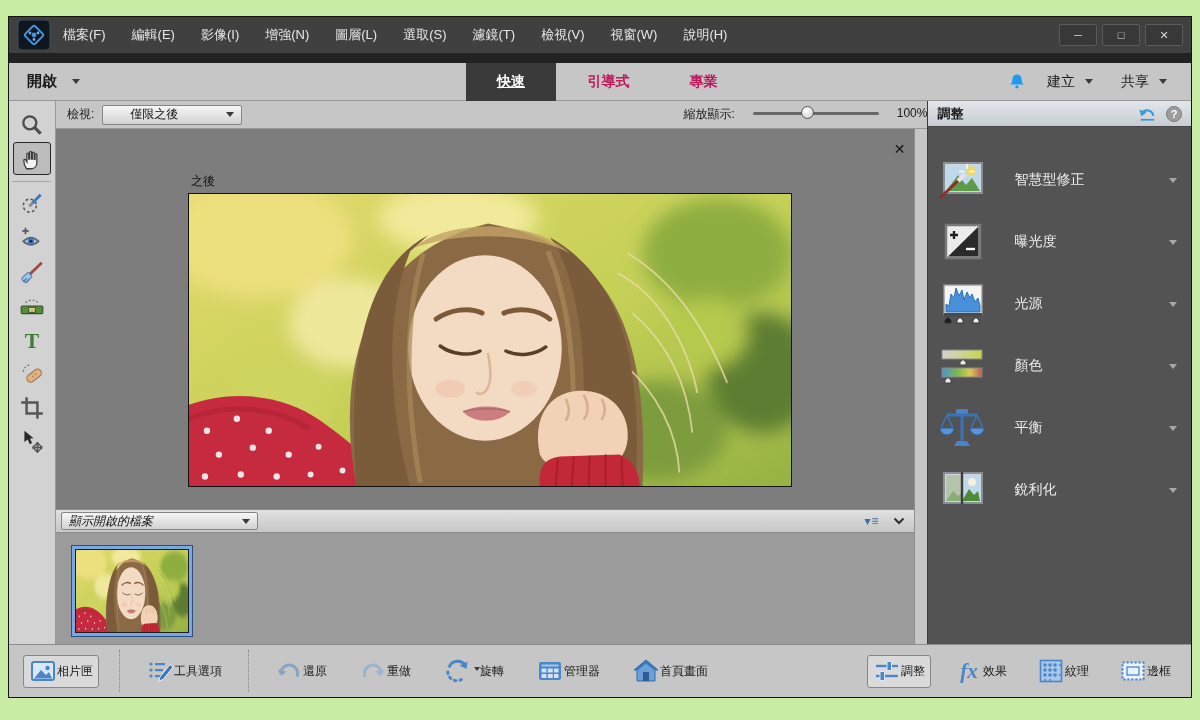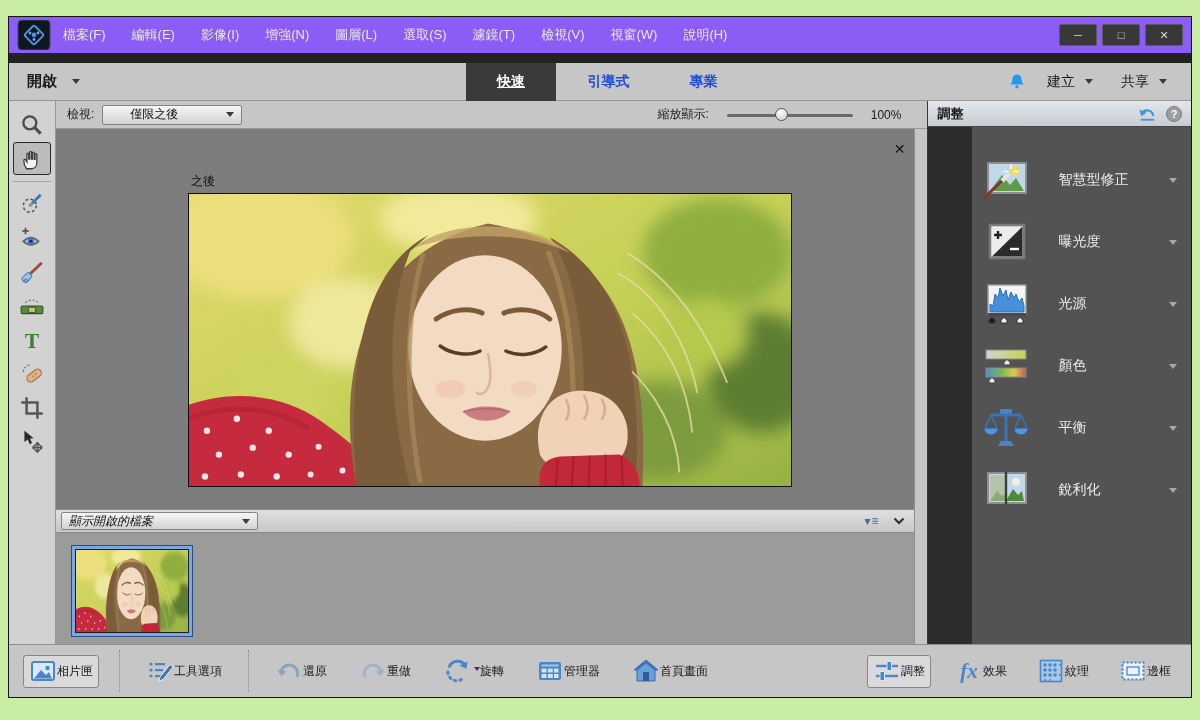--- a/index.html
+++ b/index.html
@@ -1,54 +1,54 @@
 <!DOCTYPE html>
 <html><head>
 <meta charset="utf-8">
 <style>
   * { margin:0; padding:0; box-sizing:border-box; }
   html,body { width:1200px; height:720px; font-family:"Liberation Sans","DejaVu Sans",sans-serif; overflow:hidden; }
   .desktop { position:relative; width:1200px; height:720px; background:#c9eda4; }
   .window { position:absolute; left:8px; top:16px; width:1184px; height:682px; background:#2c2c2c; border:1px solid #141414; display:flex; flex-direction:column; }
 
   
-  .menubar { height:36px; background:#8b5cf6; display:flex; align-items:center; color:#e8e8e8; position:relative; }
+  .menubar { height:36px; background:#404040; display:flex; align-items:center; color:#e8e8e8; position:relative; }
   .app-logo { width:34px; height:30px; margin:0 12px 0 8px; }
   .menus { display:flex; gap:26px; font-size:13px; }
   .menu-item { cursor:default; white-space:nowrap; }
   .win-controls { position:absolute; right:8px; top:7px; display:flex; gap:5px; }
   .win-btn { width:38px; height:22px; background:#383838; border:1px solid #5a5a5a; border-radius:2px; display:flex; align-items:center; justify-content:center; font-size:11px; font-weight:bold; color:#d8d8d8; }
   .chrome-gap { height:10px; background:#222; }
 
   
   .modebar { height:38px; background:#c6c6c6; position:relative; display:flex; align-items:center; border-bottom:1px solid #979797; }
   .open-btn { display:flex; align-items:center; gap:15px; margin-left:18px; font-weight:bold; font-size:15px; color:#1a1a1a; }
   .tabs { position:absolute; left:457px; top:0; height:38px; display:flex; }
-  .tab { height:38px; display:flex; align-items:center; justify-content:center; font-weight:bold; font-size:14px; color:#1d4ed8; }
+  .tab { height:38px; display:flex; align-items:center; justify-content:center; font-weight:bold; font-size:14px; color:#be185d; }
   .tab.t0 { width:90px;text-decoration:underline; } .tab.t1 { width:105px; } .tab.t2 { width:85px; }
   .tab.active { background:#3a3a3a; color:#ffffff; }
   .modebar-right { position:absolute; right:16px; display:flex; align-items:center; gap:12px; font-weight:normal; font-size:14px; color:#1a1a1a; }
   .mb-group { display:flex; align-items:center; gap:10px; padding:0 8px; }
   .caret { width:0; height:0; border-left:4px solid transparent; border-right:4px solid transparent; border-top:5px solid #3a3a3a; display:inline-block; }
   .caret.small { border-left-width:3px; border-right-width:3px; border-top-width:4px; }
 
   
   .content { flex:1; display:flex; min-height:0; }
   .toolbar { width:47px; background:#d2d2d2; border-right:1px solid #979797; display:flex; flex-direction:column; align-items:center; padding-top:7px; }
   .tool { width:38px; height:33px; display:flex; align-items:center; justify-content:center; border:1px solid transparent; border-radius:3px; margin-bottom:1px; }
   .tool.active { background:#bcbcbc; border-color:#2a2a2a; }
   .tool-sep { width:39px; height:1px; background:#a6a6a6; margin:5px 0; }
 
   .center { width:873px; display:flex; flex-direction:column; position:relative; min-height:0; }
   .scroll-strip { position:absolute; right:0; top:28px; bottom:0; width:13px; background:#c6c6c6; border-left:1px solid #8f8f8f; z-index:5; }
 
   .optionsbar { height:28px; background:#c6c6c6; border-bottom:1px solid #979797; display:flex; align-items:center; font-size:12px; color:#1a1a1a; padding-left:11px; }
   .dropdown { height:20px; background:linear-gradient(#f6f6f6,#d2d2d2); border:1px solid #858585; border-radius:2px; display:flex; align-items:center; justify-content:space-between; padding:0 7px; font-size:12px; color:#111; }
   .view-dd { width:140px; margin-left:8px;padding-left:27px; }
-  .zoom-group { margin-left:auto; display:flex; align-items:center; margin-right:26px; gap:18px; }
+  .zoom-group { margin-left:auto; display:flex; gap:18px; }
   .slider { position:relative; width:126px; height:14px; }
   .slider-track { position:absolute; left:0; right:0; top:6px; height:3px; background:#696969; border-radius:2px; }
   .slider-thumb { position:absolute; left:38%; top:0; width:13px; height:13px; background:radial-gradient(circle at 40% 32%,#ffffff,#c8c8c8); border:1px solid #555; border-radius:50%; }
 
   .canvas { height:380px; background:#7d7d7d; position:relative; }
   .after-label { position:absolute; left:135px; top:44px; font-size:12px; color:#111; }
   .canvas-close { position:absolute; right:22px; top:13px; font-size:14px; font-weight:bold; color:#111; line-height:1; }
   .photo { position:absolute; left:132px; top:64px; width:604px; height:294px; border:1px solid #111; background:#c3cf55; }
   .photo svg { display:block; width:100%; height:100%; }
 
@@ -60,21 +60,21 @@
   .bin { flex:1; background:#9b9b9b; position:relative; }
   .thumb { position:absolute; left:15px; top:12px; width:122px; height:92px; background:#7aa7e8; border:1px solid #2d4d7a; padding:3px; }
   .thumb-inner { width:100%; height:100%; border:1px solid #1d1d1d; overflow:hidden; }
   .thumb-inner svg { display:block; width:100%; height:100%; }
 
   
   .right-panel { width:264px; display:flex; flex-direction:column; border-left:1px solid #3a3a3a; min-height:0; }
   .panel-header { height:26px; background:linear-gradient(#e3e7eb,#c7ccd2); display:flex; align-items:center; padding:0 9px; font-size:13px; font-weight:bold; color:#1a1a1a; border-bottom:1px solid #474747; }
   .panel-header-icons { margin-left:auto; display:flex; gap:9px; align-items:center; }
   .help-circle { width:16px; height:16px; border-radius:50%; background:#9d9d9d; color:#fff; font-size:11px; font-weight:bold; display:flex; align-items:center; justify-content:center; border:1px solid #7c7c7c; }
-  .panel-body { flex:1; background:#535353; padding-top:22px;margin-left:44px; }
+  .panel-body { flex:1; background:#535353; padding-top:22px; }
   .adjust-item { height:62px; display:flex; align-items:center; padding:0 14px 0 10px; }
   .adjust-icon { width:48px; height:42px; margin-right:28px; flex:none; }
   .adjust-label { color:#ececec; font-size:14px; }
   .adjust-caret { margin-left:auto; border-top-color:#a8a8a8; }
 
   
   .taskbar { height:53px; background:#c6c6c6; border-top:1px solid #8e8e8e; display:flex; align-items:center; padding:0 14px; }
   .tb-left { display:flex; align-items:center; gap:20px; }
   .tb-right { margin-left:auto; display:flex; align-items:center; gap:18px; }
   .tb-btn { display:flex; flex-direction:row; align-items:center; justify-content:center; font-size:12px; color:#1a1a1a; padding:1px 5px; border:1px solid transparent; border-radius:3px; }

